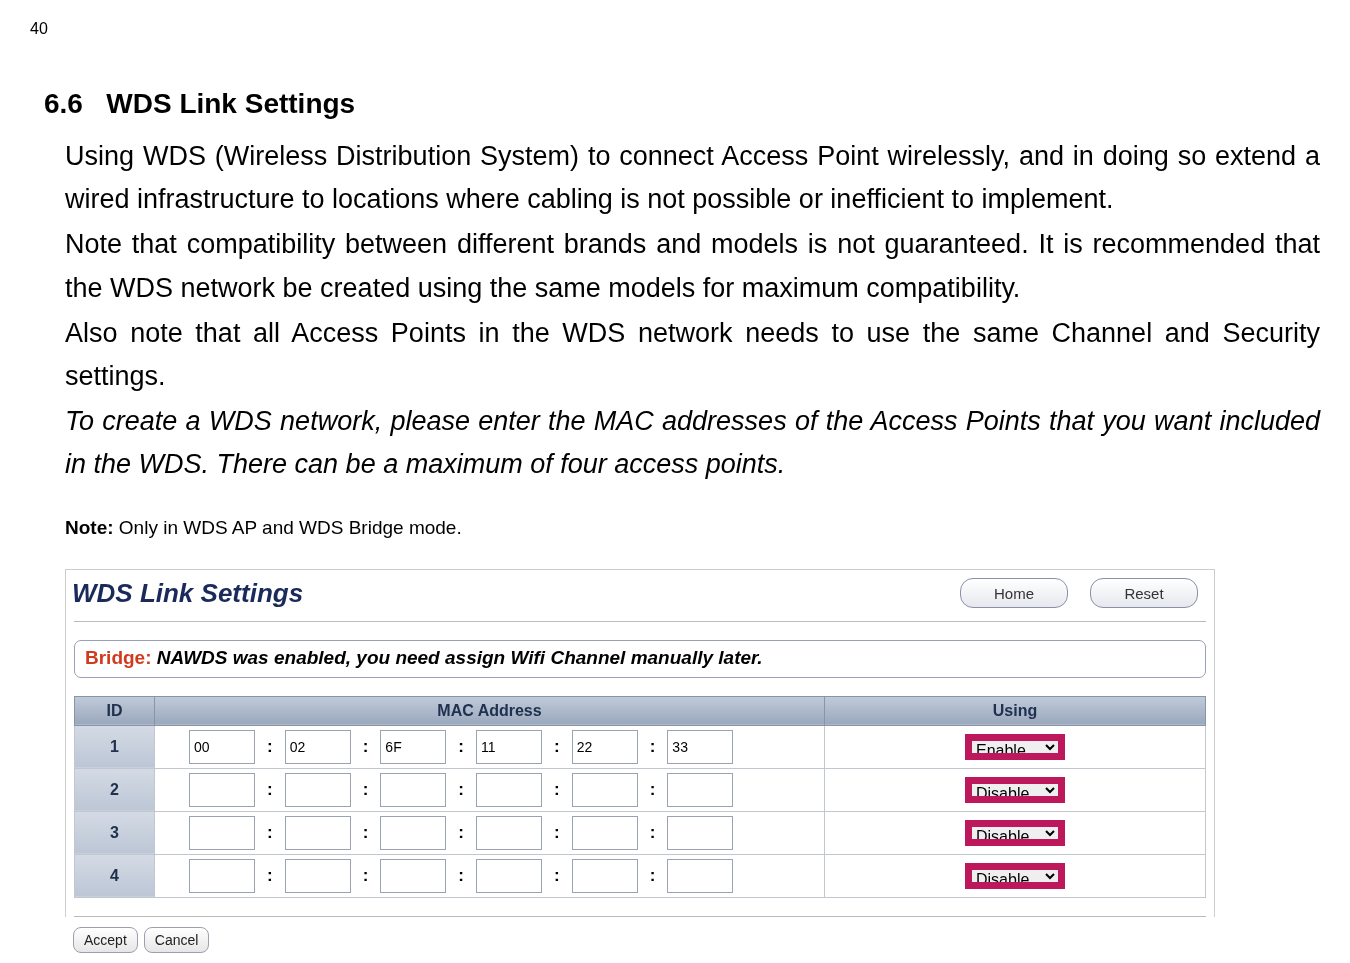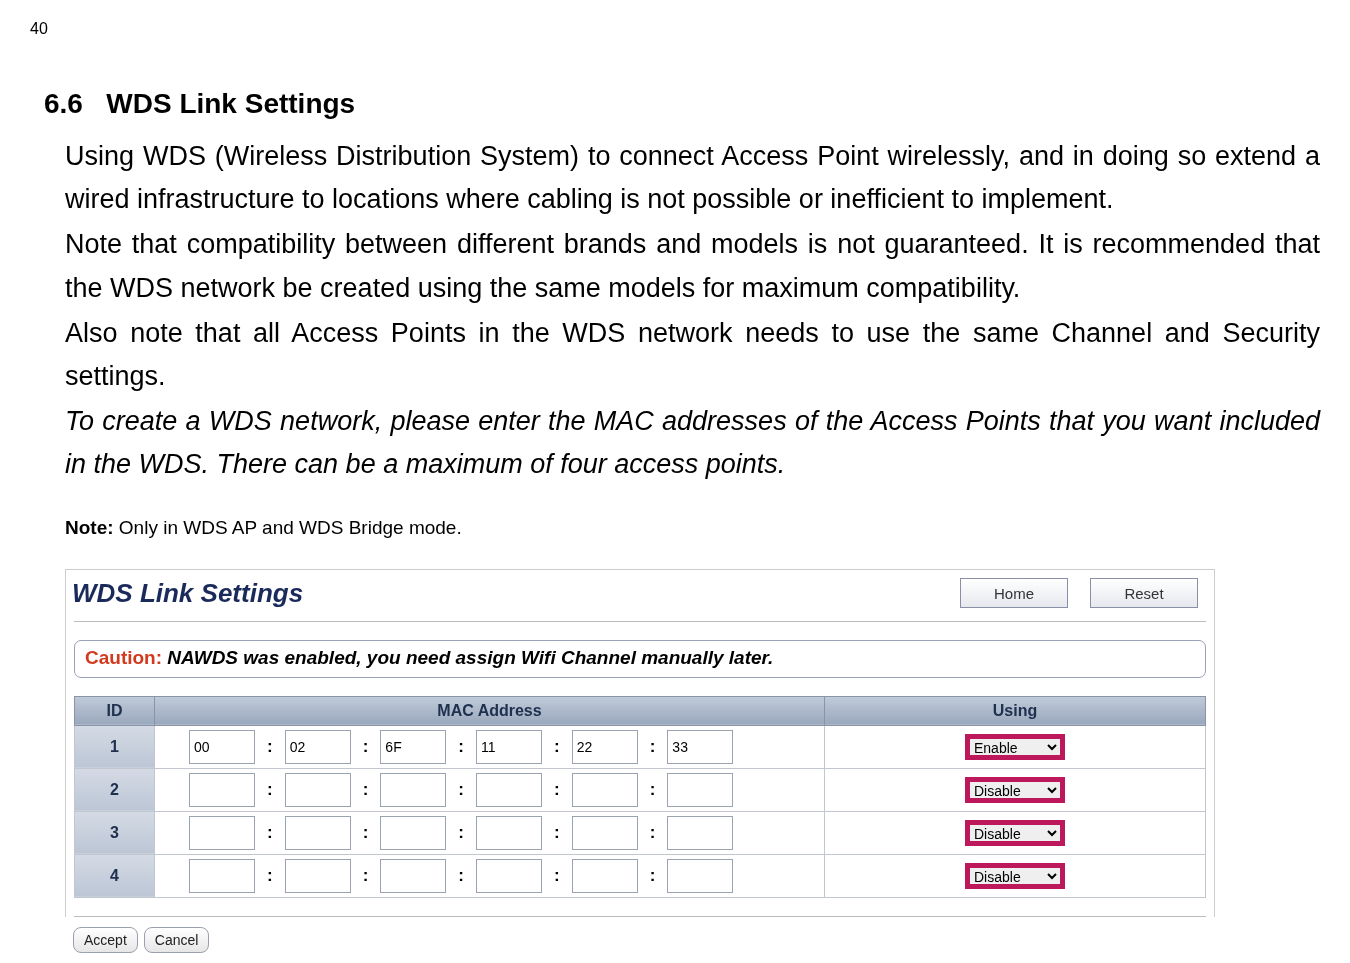--- a/index.html
+++ b/index.html
@@ -55,21 +55,21 @@
       font-size: 26px;
       font-weight: bold;
       font-style: italic;
       color: #1a2a5a;
     }
     .panel-buttons { display: flex; gap: 22px; margin-right: 6px; }
     .header-btn {
       width: 108px;
       height: 30px;
       border: 1px solid #8a8fa8;
-      border-radius: 0;
+      border-radius: 13px;
       background: linear-gradient(#ffffff, #e6e8ee);
       font-size: 15px;
       color: #333;
       cursor: pointer;
     }
     .hr-line {
       border: none;
       border-top: 1px solid #bbb;
       margin: 0 8px 18px 8px;
     }
@@ -131,22 +131,22 @@
       padding: 16px 4px;
     }
     .mac-colon {
       font-size: 17px;
       padding: 0 8px;
       font-weight: bold;
     }
     .mode-select {
       width: 100px;
       height: 26px;
-      font-size: 14px;
-      border: 5px solid #be185d;
+      font-size: 16px;
+      border: 7px solid #be185d;
       background: #efefef;
     }
     .hr-line2 {
       border: none;
       border-top: 1px solid #bbb;
       margin: 18px 8px 10px 8px;
     }
     .bottom-buttons {
       margin-left: 43px;
       margin-top: 2px;
@@ -186,21 +186,21 @@
   <div class="panel-header">
     <span class="panel-title">WDS Link Settings</span>
     <span class="panel-buttons">
       <button class="header-btn">Home</button>
       <button class="header-btn">Reset</button>
     </span>
   </div>
   <hr class="hr-line">
 
   <div class="caution-box">
-    <span class="caution-label">Caution:</span><span class="caution-text">  NAWDS was enabled, you need assign Wifi Channel manually later.</span>
+    <span class="caution-label">Bridge:</span><span class="caution-text">  NAWDS was enabled, you need assign Wifi Channel manually later.</span>
   </div>
 
   <table class="wds-table">
     <thead>
       <tr>
         <th class="col-id">ID</th>
         <th class="col-mac">MAC Address</th>
         <th class="col-mode">Using</th>
       </tr>
     </thead>

